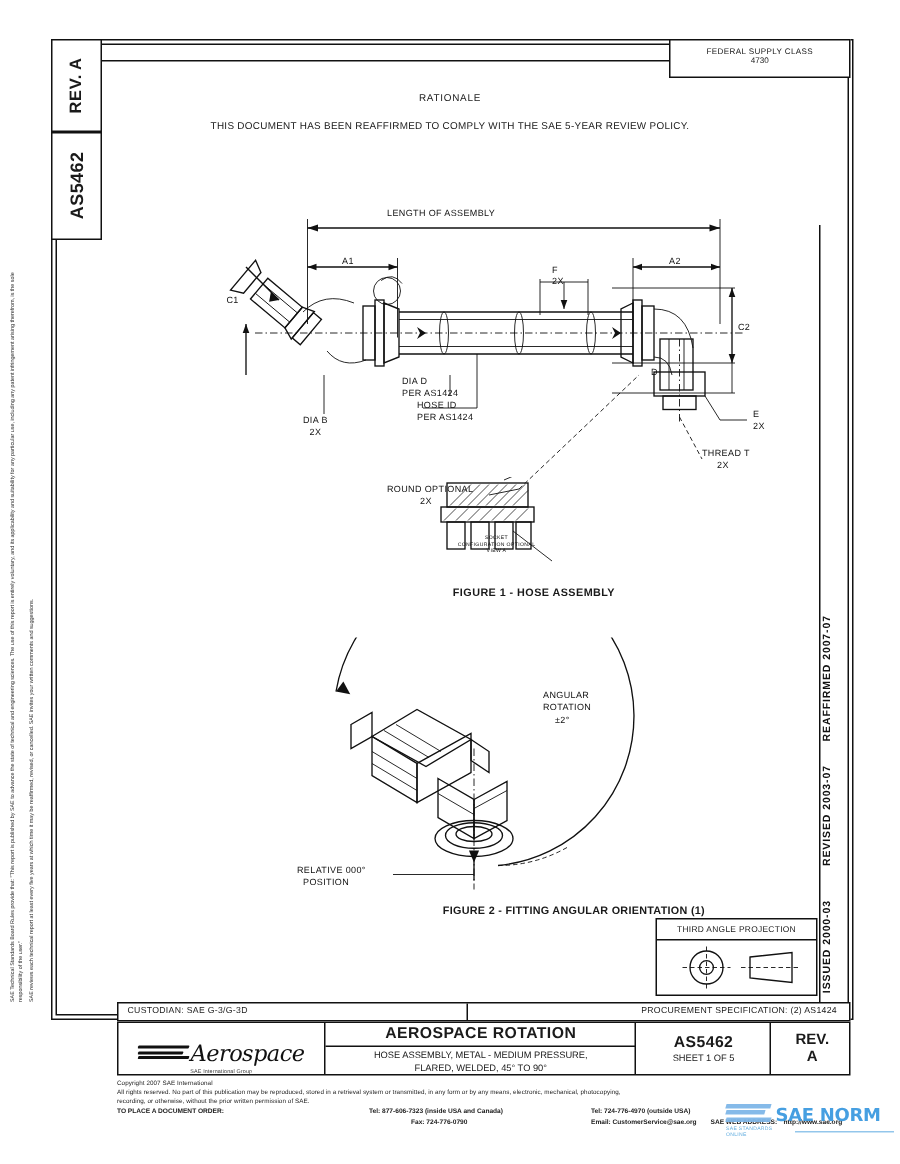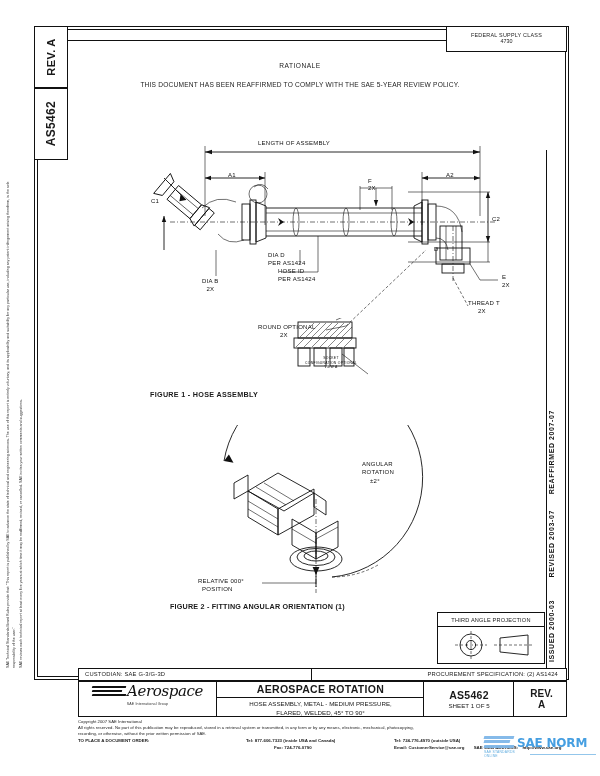--- a/index.html
+++ b/index.html
@@ -48,43 +48,43 @@
   
   #legal{left:6px;top:168px;width:22px;height:500px;}
   #legal .col{
     writing-mode:vertical-rl;transform:rotate(180deg);
     font-size:3.6px;line-height:1.55;color:#2a2a2a;letter-spacing:0px;
     height:500px;width:10px;
   }
 
   
   #fig1{left:150px;top:130px;width:400px;height:290px;}
-  #fig1-cap{left:150px;top:390px;width:260px;text-align:left;font-size:7.2px;font-weight:bold;letter-spacing:.3px;}
+  #fig1-cap{left:150px;top:390px;width:260px;text-align:right;font-size:7.2px;font-weight:bold;letter-spacing:.3px;}
   .lbl{position:absolute;font-size:6px;letter-spacing:.25px;color:#111;line-height:1.25;}
 
   
   #fig2{left:200px;top:425px;width:240px;height:180px;}
-  #fig2-cap{left:170px;top:602px;width:300px;text-align:left;font-size:7.2px;font-weight:bold;letter-spacing:.2px;}
+  #fig2-cap{left:170px;top:602px;width:300px;text-align:right;font-size:7.2px;font-weight:bold;letter-spacing:.2px;}
 
   
   #tap{left:437px;top:612px;width:108px;height:52px;border:1.1px solid #111;}
   #tap-head{position:absolute;left:0;top:0;width:100%;height:13px;border-bottom:1.1px solid #111;
             display:flex;align-items:center;justify-content:center;font-size:5.6px;letter-spacing:.2px;}
 
   
   #crow{left:78px;top:668px;width:489px;height:13px;border:1.1px solid #111;}
   #crow .sep{position:absolute;left:232px;top:0;height:100%;width:0;border-left:1.1px solid #111;}
   #crow .t{position:absolute;top:2.4px;font-size:5.8px;letter-spacing:.2px;}
   #cust{left:6px;}
   #proc{right:8px;}
 
   
   #tblock{left:78px;top:681px;width:489px;height:36px;border:1.3px solid #111;}
   #tb-logo{position:absolute;left:0;top:0;width:137px;height:100%;
-           display:flex;flex-direction:column;align-items:center;justify-content:flex-start;}
+           display:flex;flex-direction:column;align-items:center;justify-content:flex-end;}
   #tb-mid{position:absolute;left:137px;top:0;width:207px;height:100%;border-left:1.3px solid #111;}
   #tb-num{position:absolute;left:344px;top:0;width:90px;height:100%;border-left:1.3px solid #111;
           display:flex;flex-direction:column;align-items:center;justify-content:center;}
   #tb-rev{position:absolute;left:434px;top:0;width:55px;height:100%;border-left:1.3px solid #111;
           display:flex;flex-direction:column;align-items:center;justify-content:center;}
   #as-head{position:absolute;left:0;top:1px;width:100%;text-align:center;
            font-size:10.5px;font-weight:bold;letter-spacing:.3px;}
   #as-rule{position:absolute;left:0;top:15px;width:100%;height:0;border-top:1.1px solid #111;}
   #as-sub{position:absolute;left:0;top:17px;width:100%;text-align:center;font-size:6.2px;line-height:1.5;}
   #tb-num .n{font-size:10.5px;font-weight:bold;letter-spacing:.3px;}

